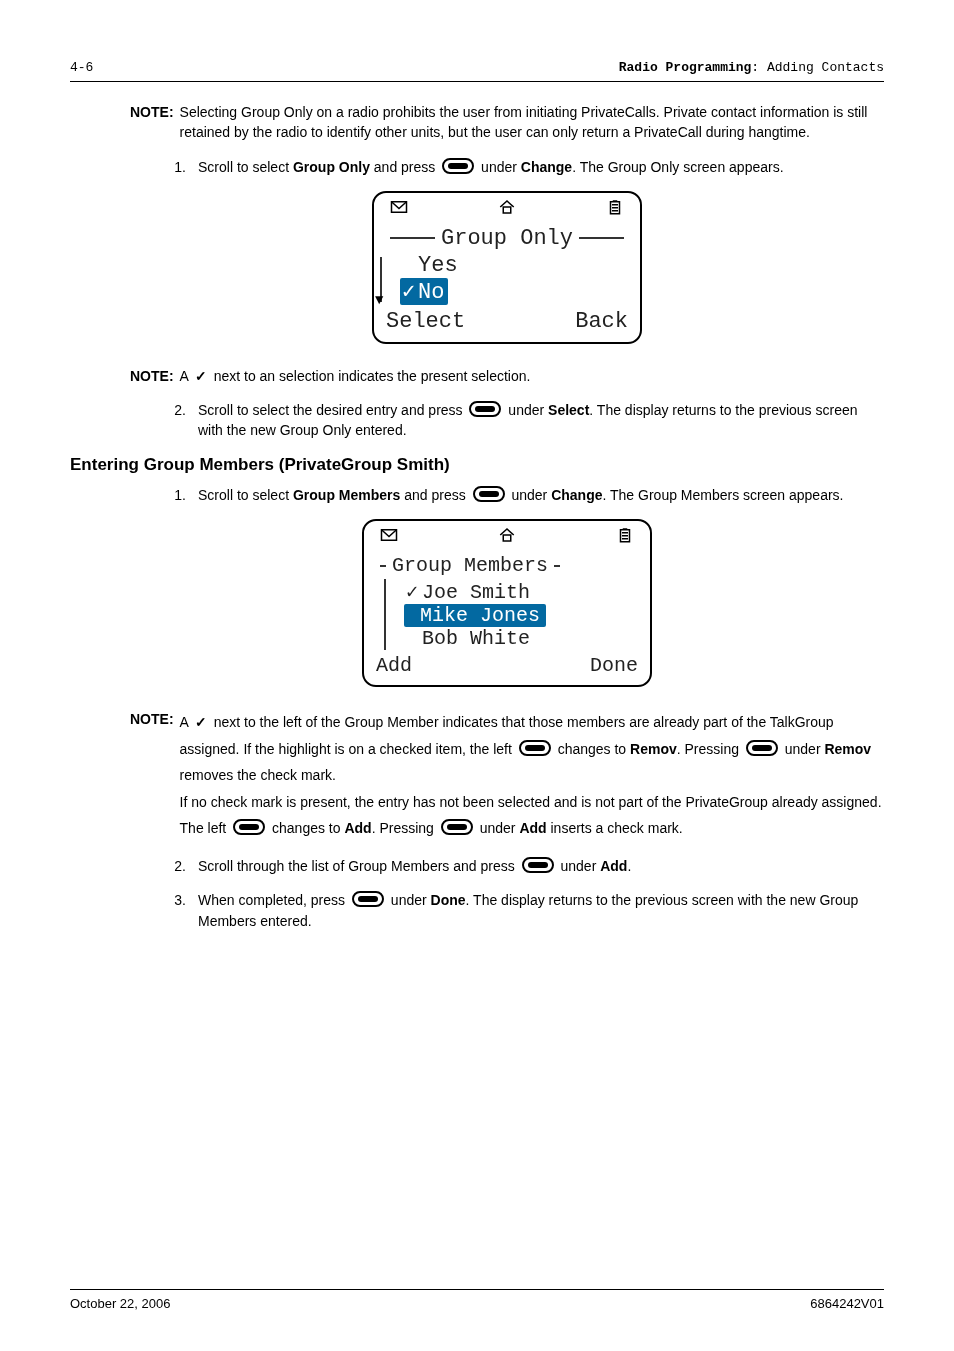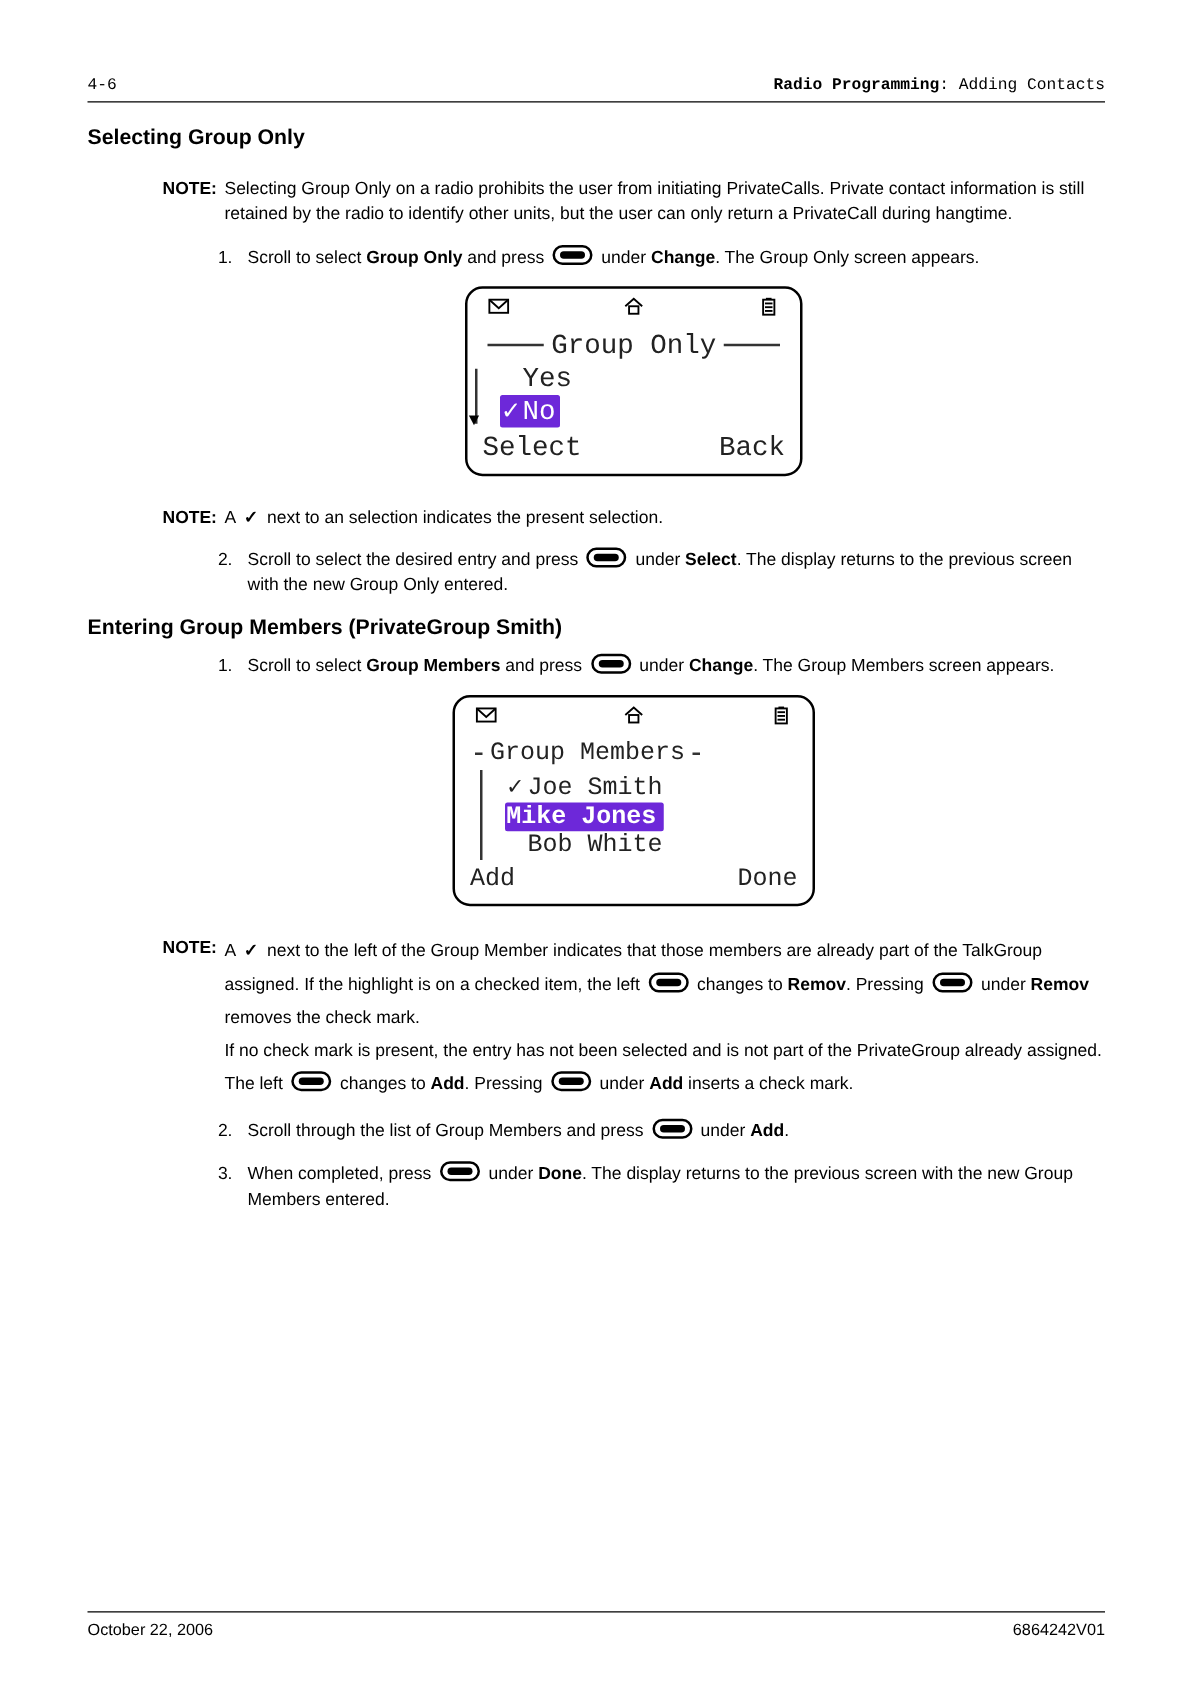--- a/index.html
+++ b/index.html
@@ -131,21 +131,21 @@
     margin: 0 6px;
     height: 0;
   }
   .lcd .opt {
     font-size: 22px;
     padding: 0 4px 0 18px;
     letter-spacing: 0px;
     white-space: nowrap;
   }
   .lcd .opt.sel {
-    background: #6d28d9;
+    background: #0369a1;
     color: #fff;
     display: inline-block;
     border-radius: 2px;
   }
   .lcd .tick::before {
     content: "✓";
     display: inline-block;
     width: 16px;
     margin-left: -16px;
   }
@@ -191,21 +191,20 @@
 <div class="page">
 
   <div class="header-row">
     <span>4-6</span>
     <span class="right">
       <span class="bold">Radio Programming</span><span>: </span><span>Adding Contacts</span>
     </span>
   </div>
   <hr class="top-rule">
 
-  <div class="h2">Selecting Group Only</div>
 
   <div class="indent-block">
     <div class="note-row">
       <span class="note-label">NOTE:</span>
       <span class="note-body">Selecting Group Only on a radio prohibits the user from initiating PrivateCalls. Private contact information is still retained by the radio to identify other units, but the user can only return a PrivateCall during hangtime.</span>
     </div>
 
     <div class="list-item" style="margin-left:30px;">
       <span class="list-num">1.</span>
       <span class="list-body">
@@ -307,21 +306,21 @@
               </svg>
           </span>
         </div>
         <div class="title-row">
           <span class="line" style="flex:0 0 6px;"></span>
           <span>Group Members</span>
           <span class="line" style="flex:0 0 6px;"></span>
         </div>
         <div style="border-left:2px solid #333; margin-left:10px; padding-left:2px;">
           <div class="opt tick" style="margin-left:16px;">Joe Smith</div>
-          <div style="text-align:left; margin-left:16px;"><span class="opt sel" style="padding-left:1px; padding-right:6px;font-weight:bold;">Mike Jones</span></div>
+          <div style="text-align:left; margin-left:16px;"><span class="opt sel" style="padding-left:16px; padding-right:6px;">Mike Jones</span></div>
           <div class="opt" style="margin-left:16px;">Bob White</div>
         </div>
         <div class="softkeys">
           <span>Add</span>
           <span>Done</span>
         </div>
       </div>
     </div>
   </div>
 

